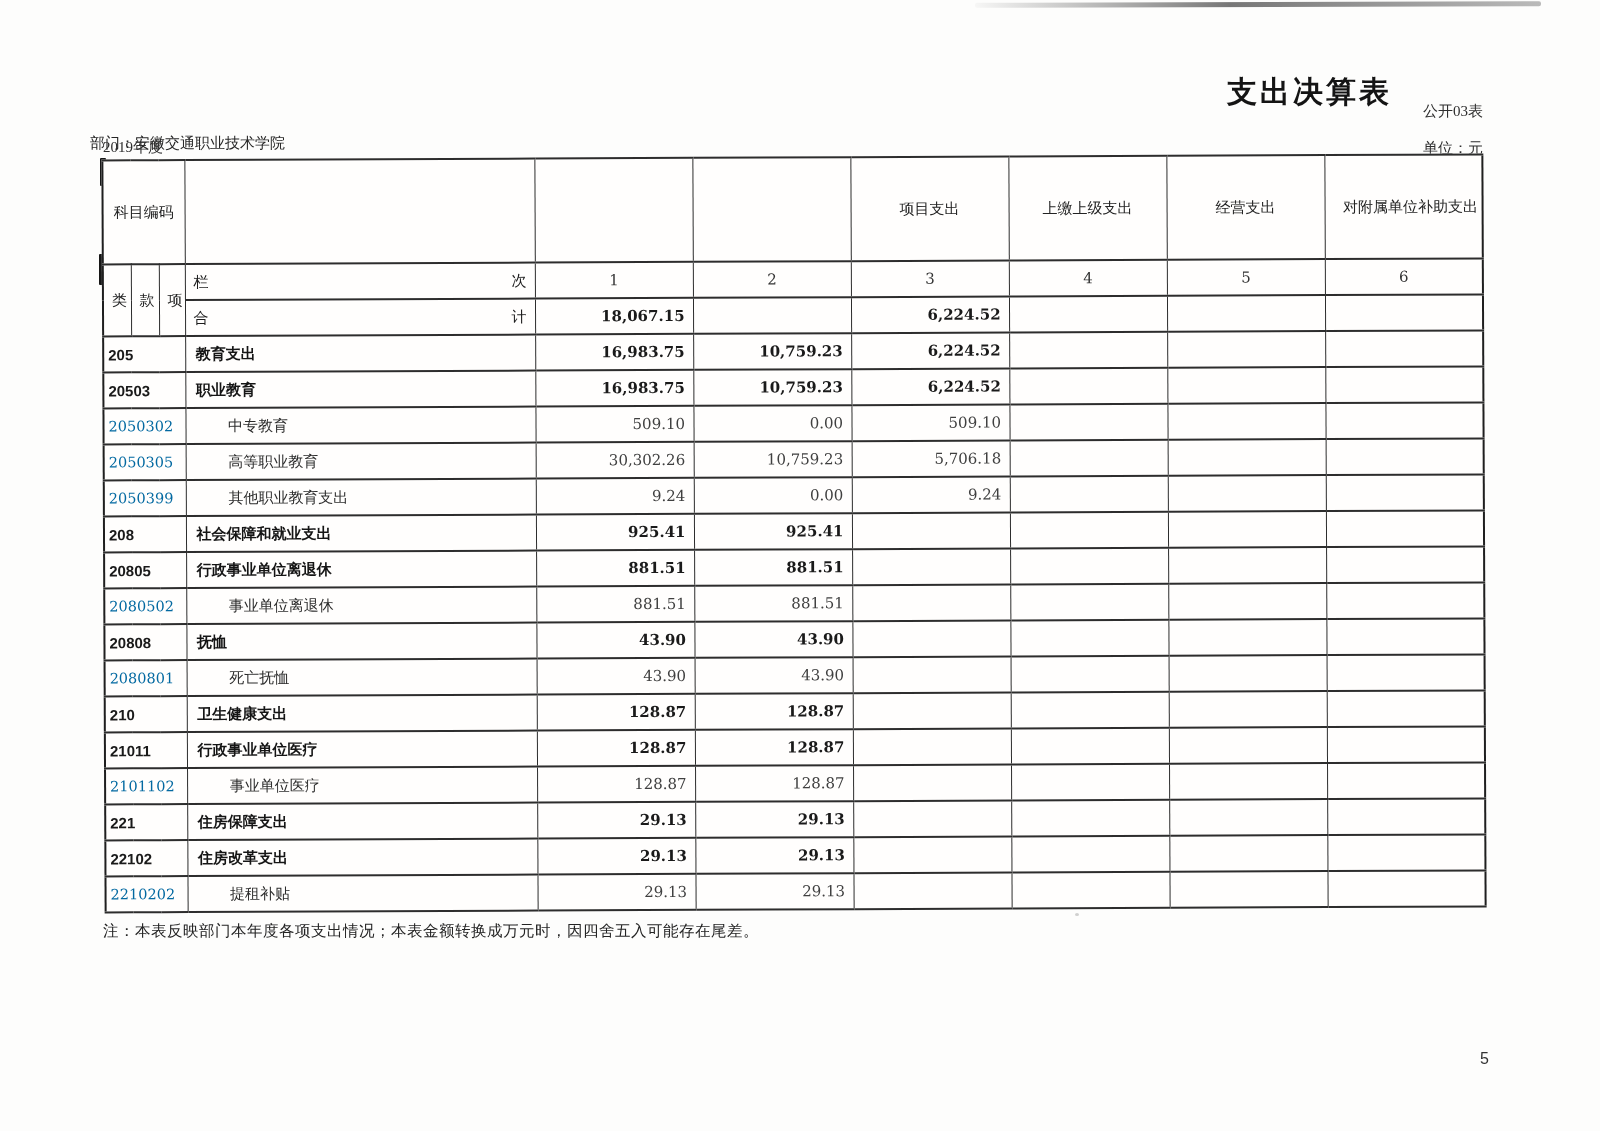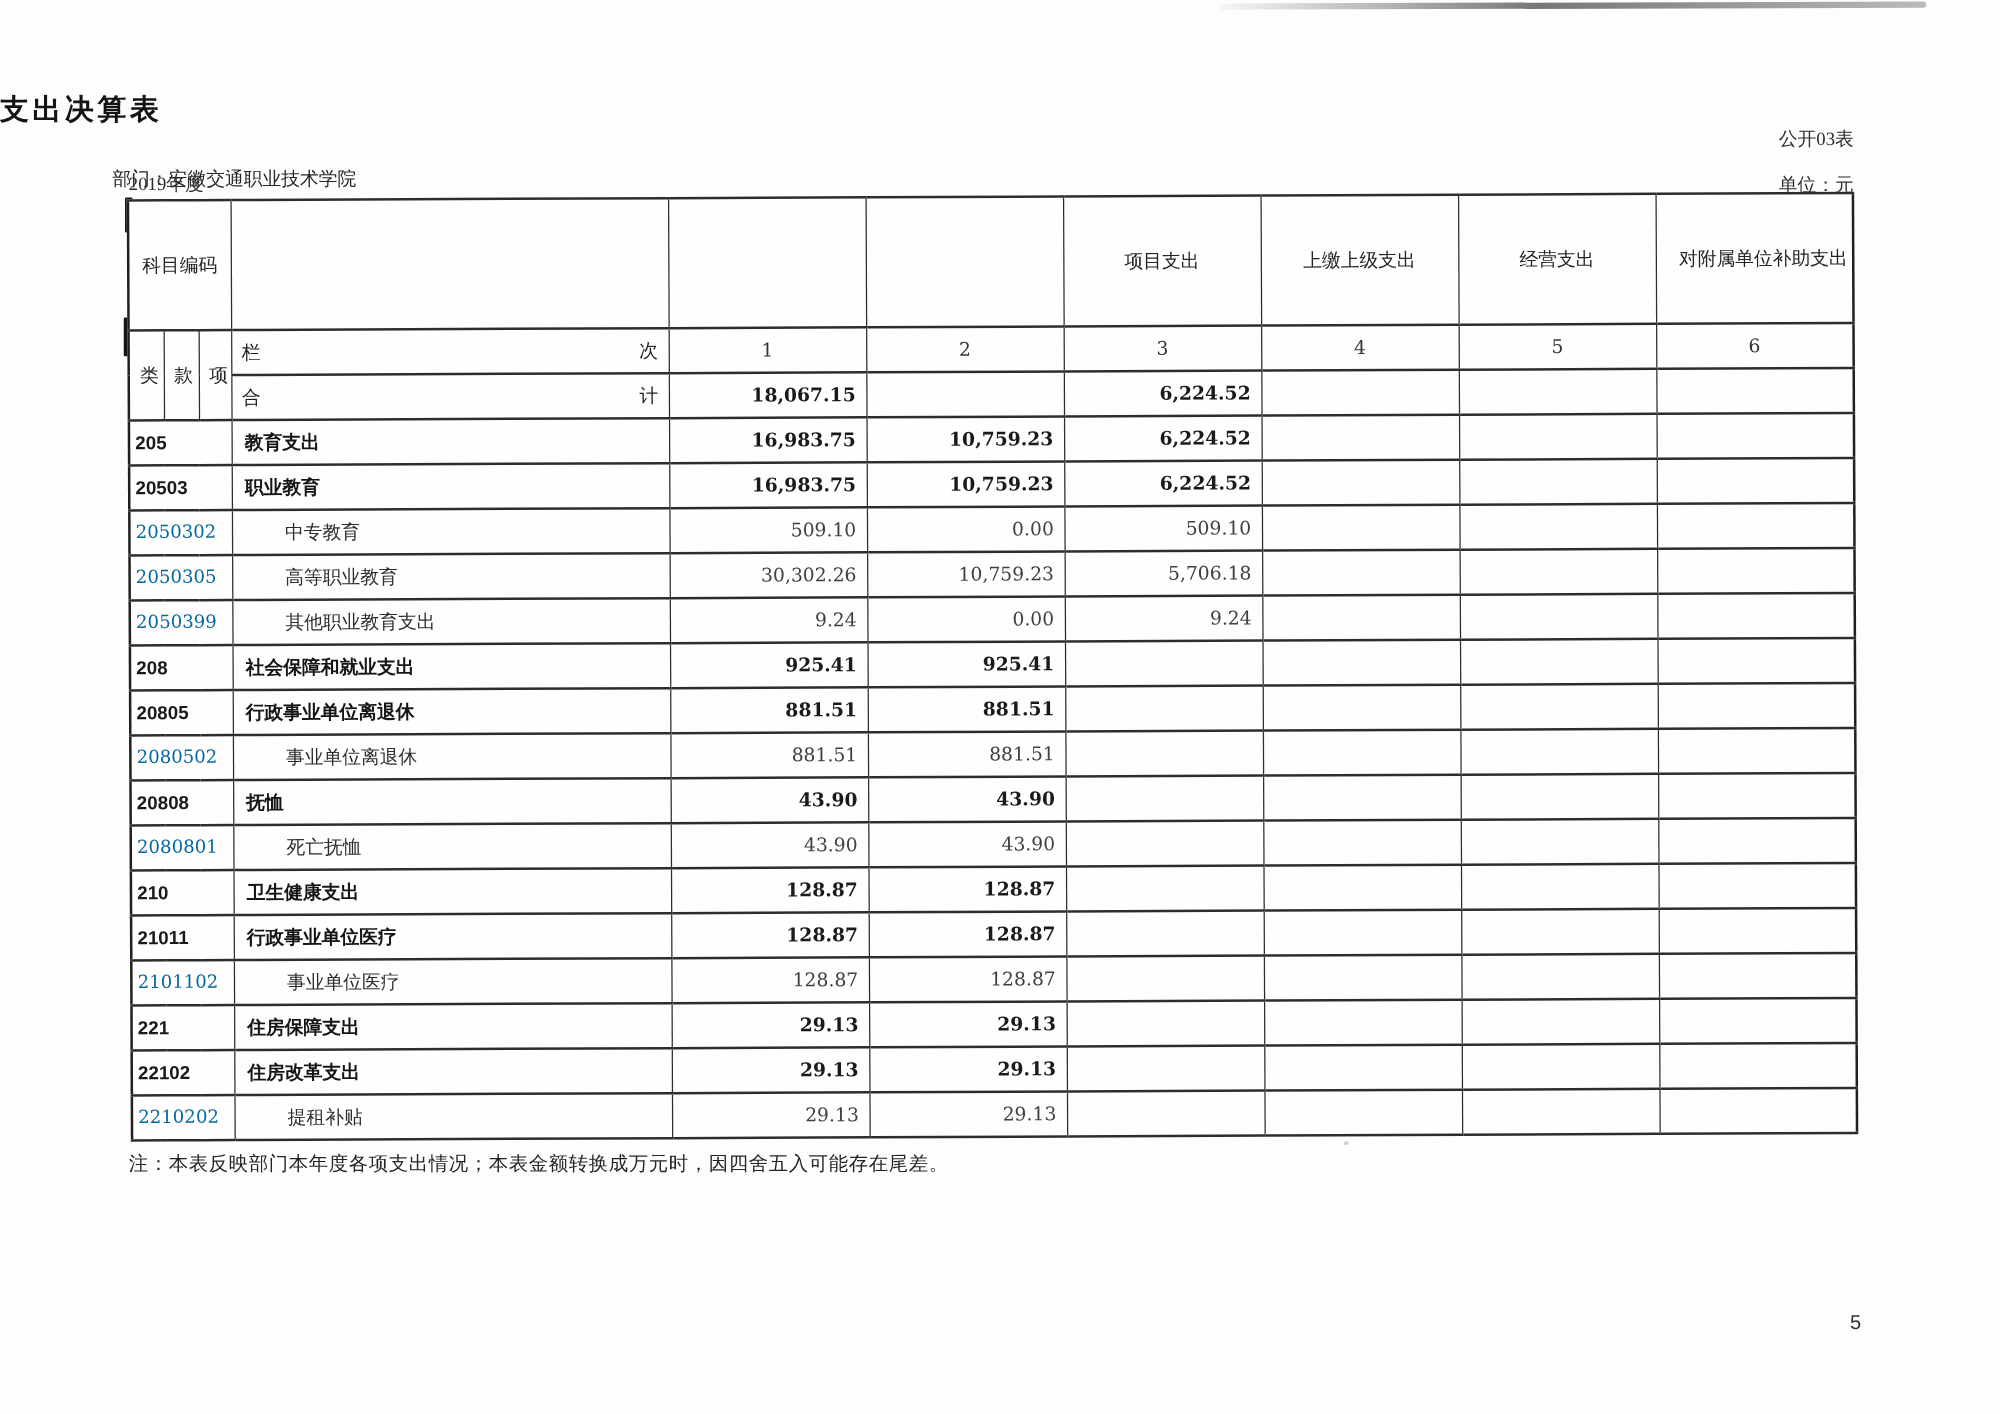--- a/index.html
+++ b/index.html
@@ -6,23 +6,23 @@
   html,body { width:1600px; height:1131px; }
   body {
     position:relative;
     background:#fdfdfc;
     font-family:"Liberation Serif","DejaVu Serif",serif;
     color:#1c1c1c;
     overflow:hidden;
   }
   .page-title {
     position:absolute; top:72px; left:0; width:1392px;
-    text-align:left;
+    text-align:right;
     font-family:"Liberation Sans","DejaVu Sans",sans-serif;
-    font-weight:bold; font-size:23px; letter-spacing:3px; color:#141414;
+    font-weight:bold; font-size:30px; letter-spacing:3px; color:#141414;
   }
   .dept-label   { position:absolute; left:90px;  top:134px; font-size:15px; color:#262626; }
   .year-label   { position:absolute; left:103px;  top:138px; width:1380px; text-align:left; font-size:15px; color:#2e2e2e; }
   .form-label   { position:absolute; right:117px; top:102px; font-size:15px; color:#2e2e2e; }
   .unit-label   { position:absolute; right:117px; top:139px; font-size:15px; color:#2e2e2e; }
 
   .tbl-wrap {
     position:absolute; left:103px; top:157px;
     transform:rotate(-0.25deg); transform-origin:40% 50%;
   }

